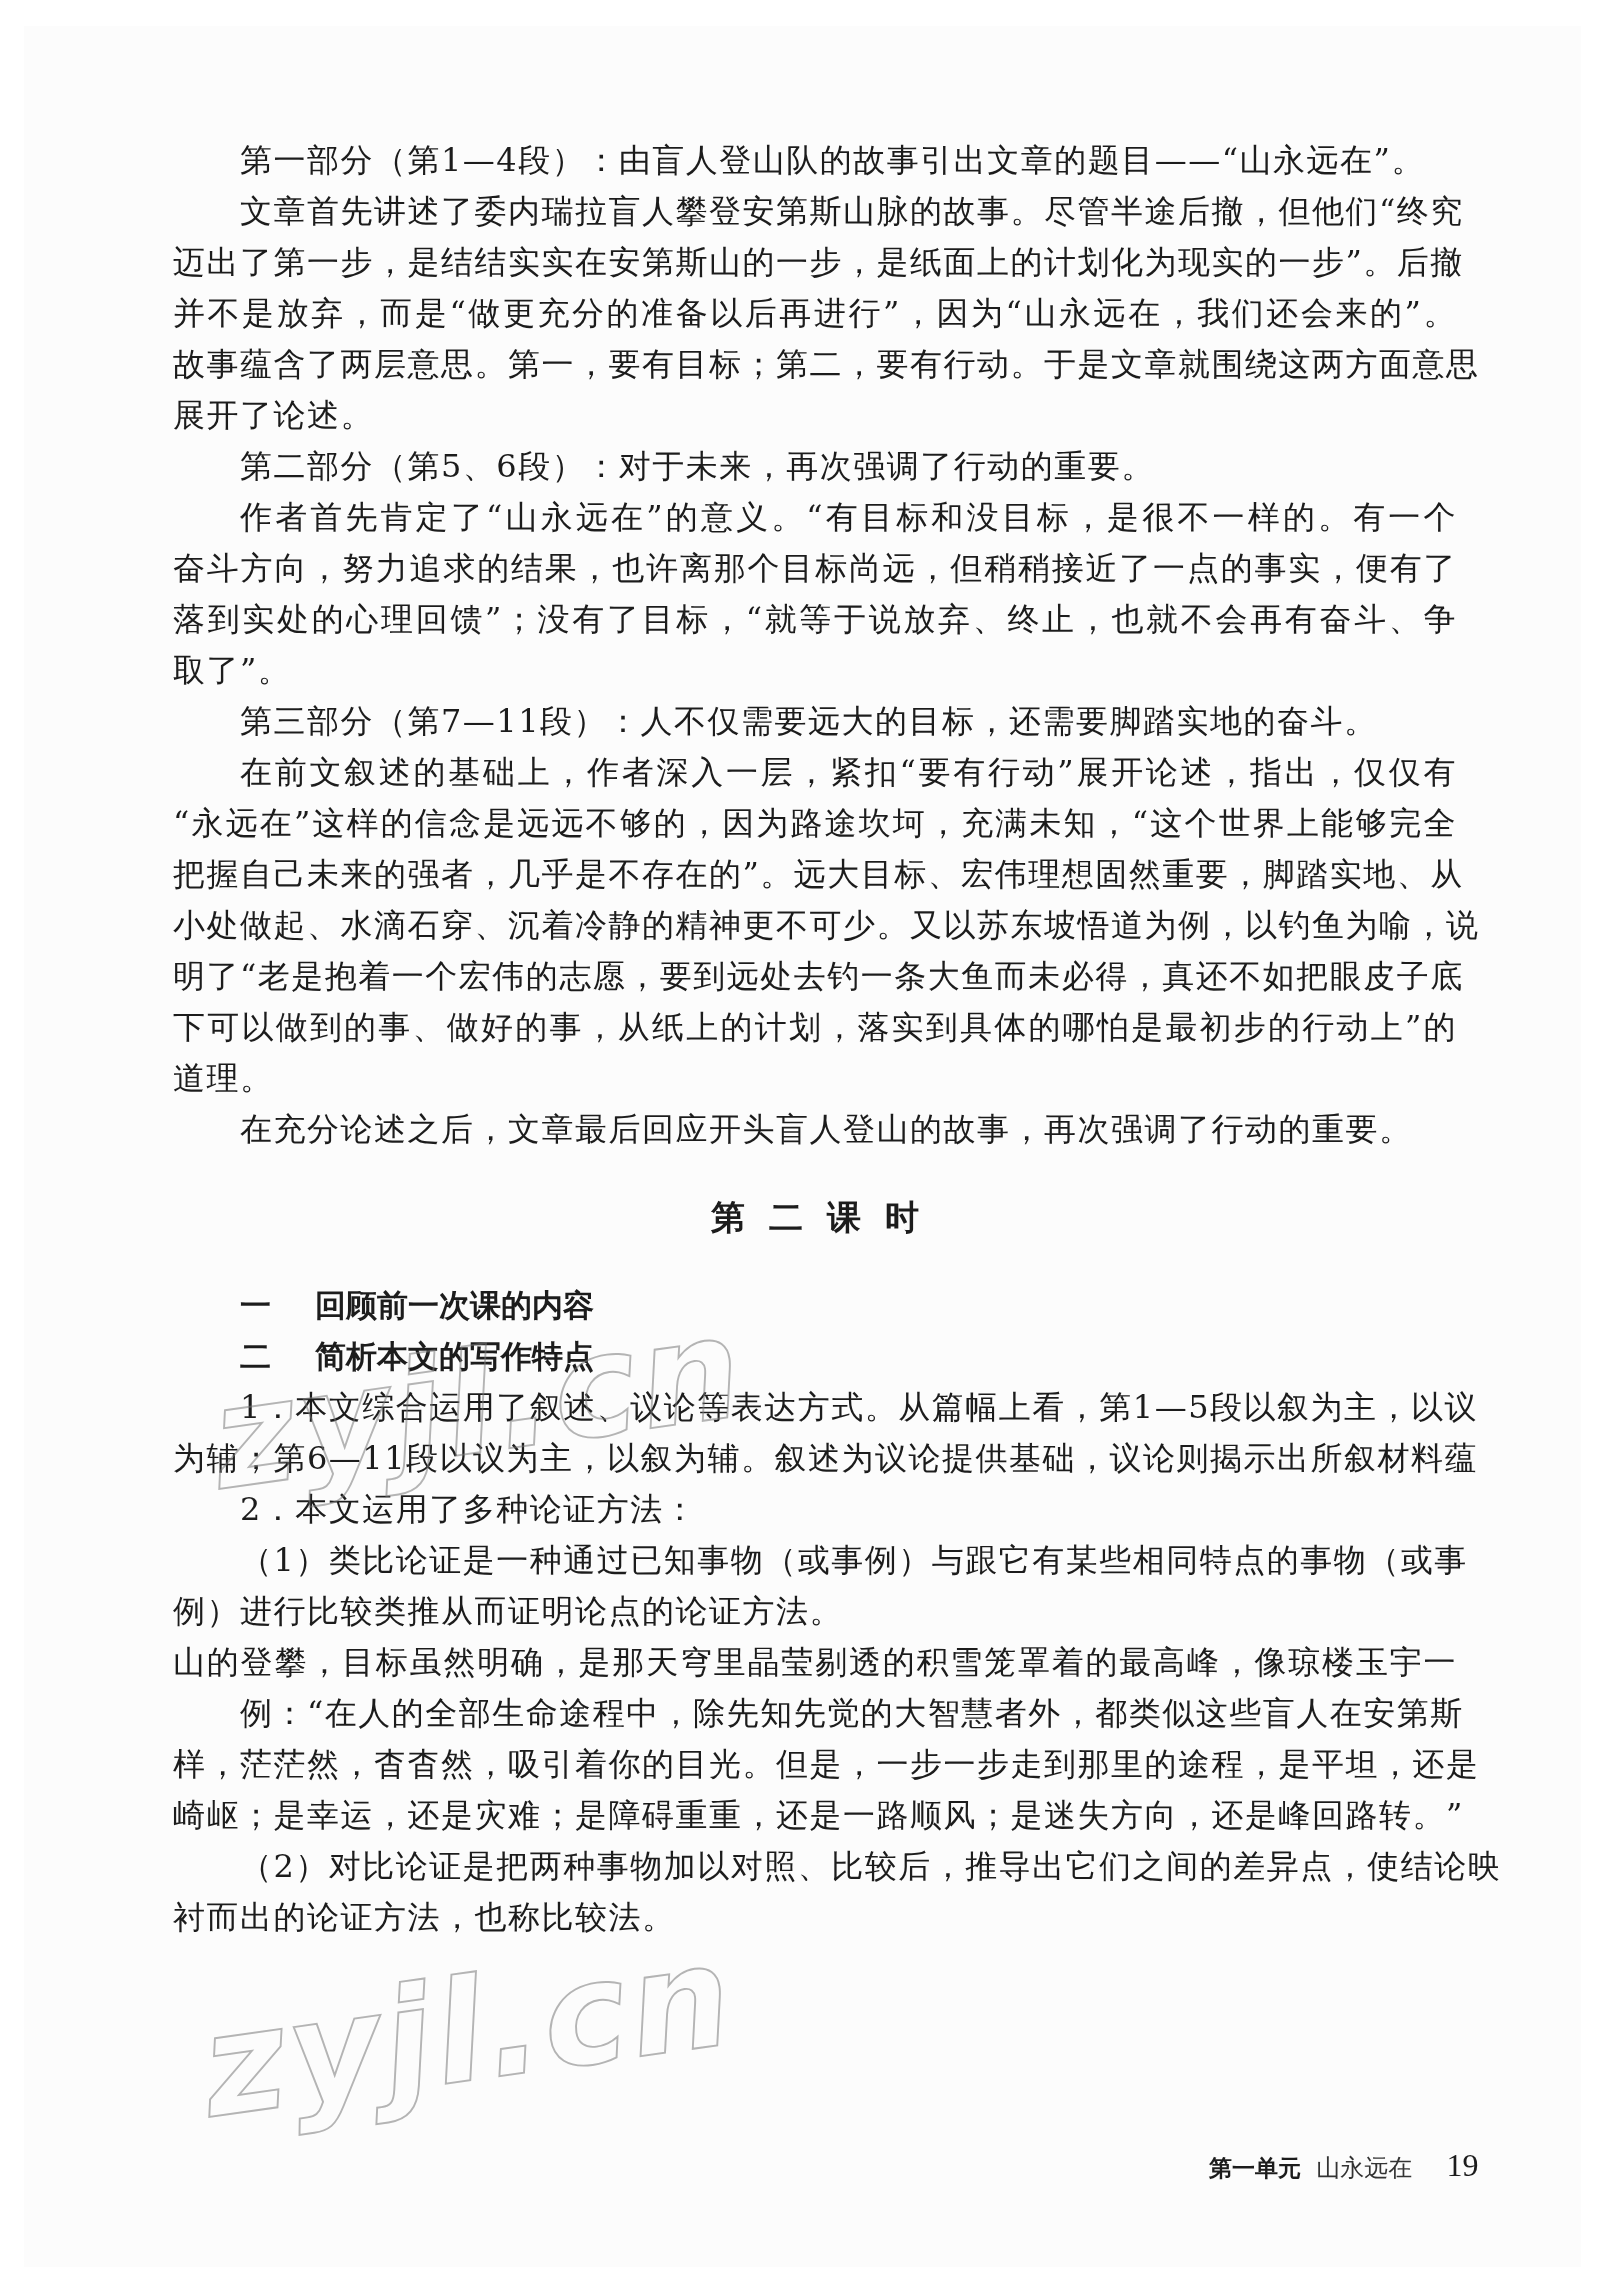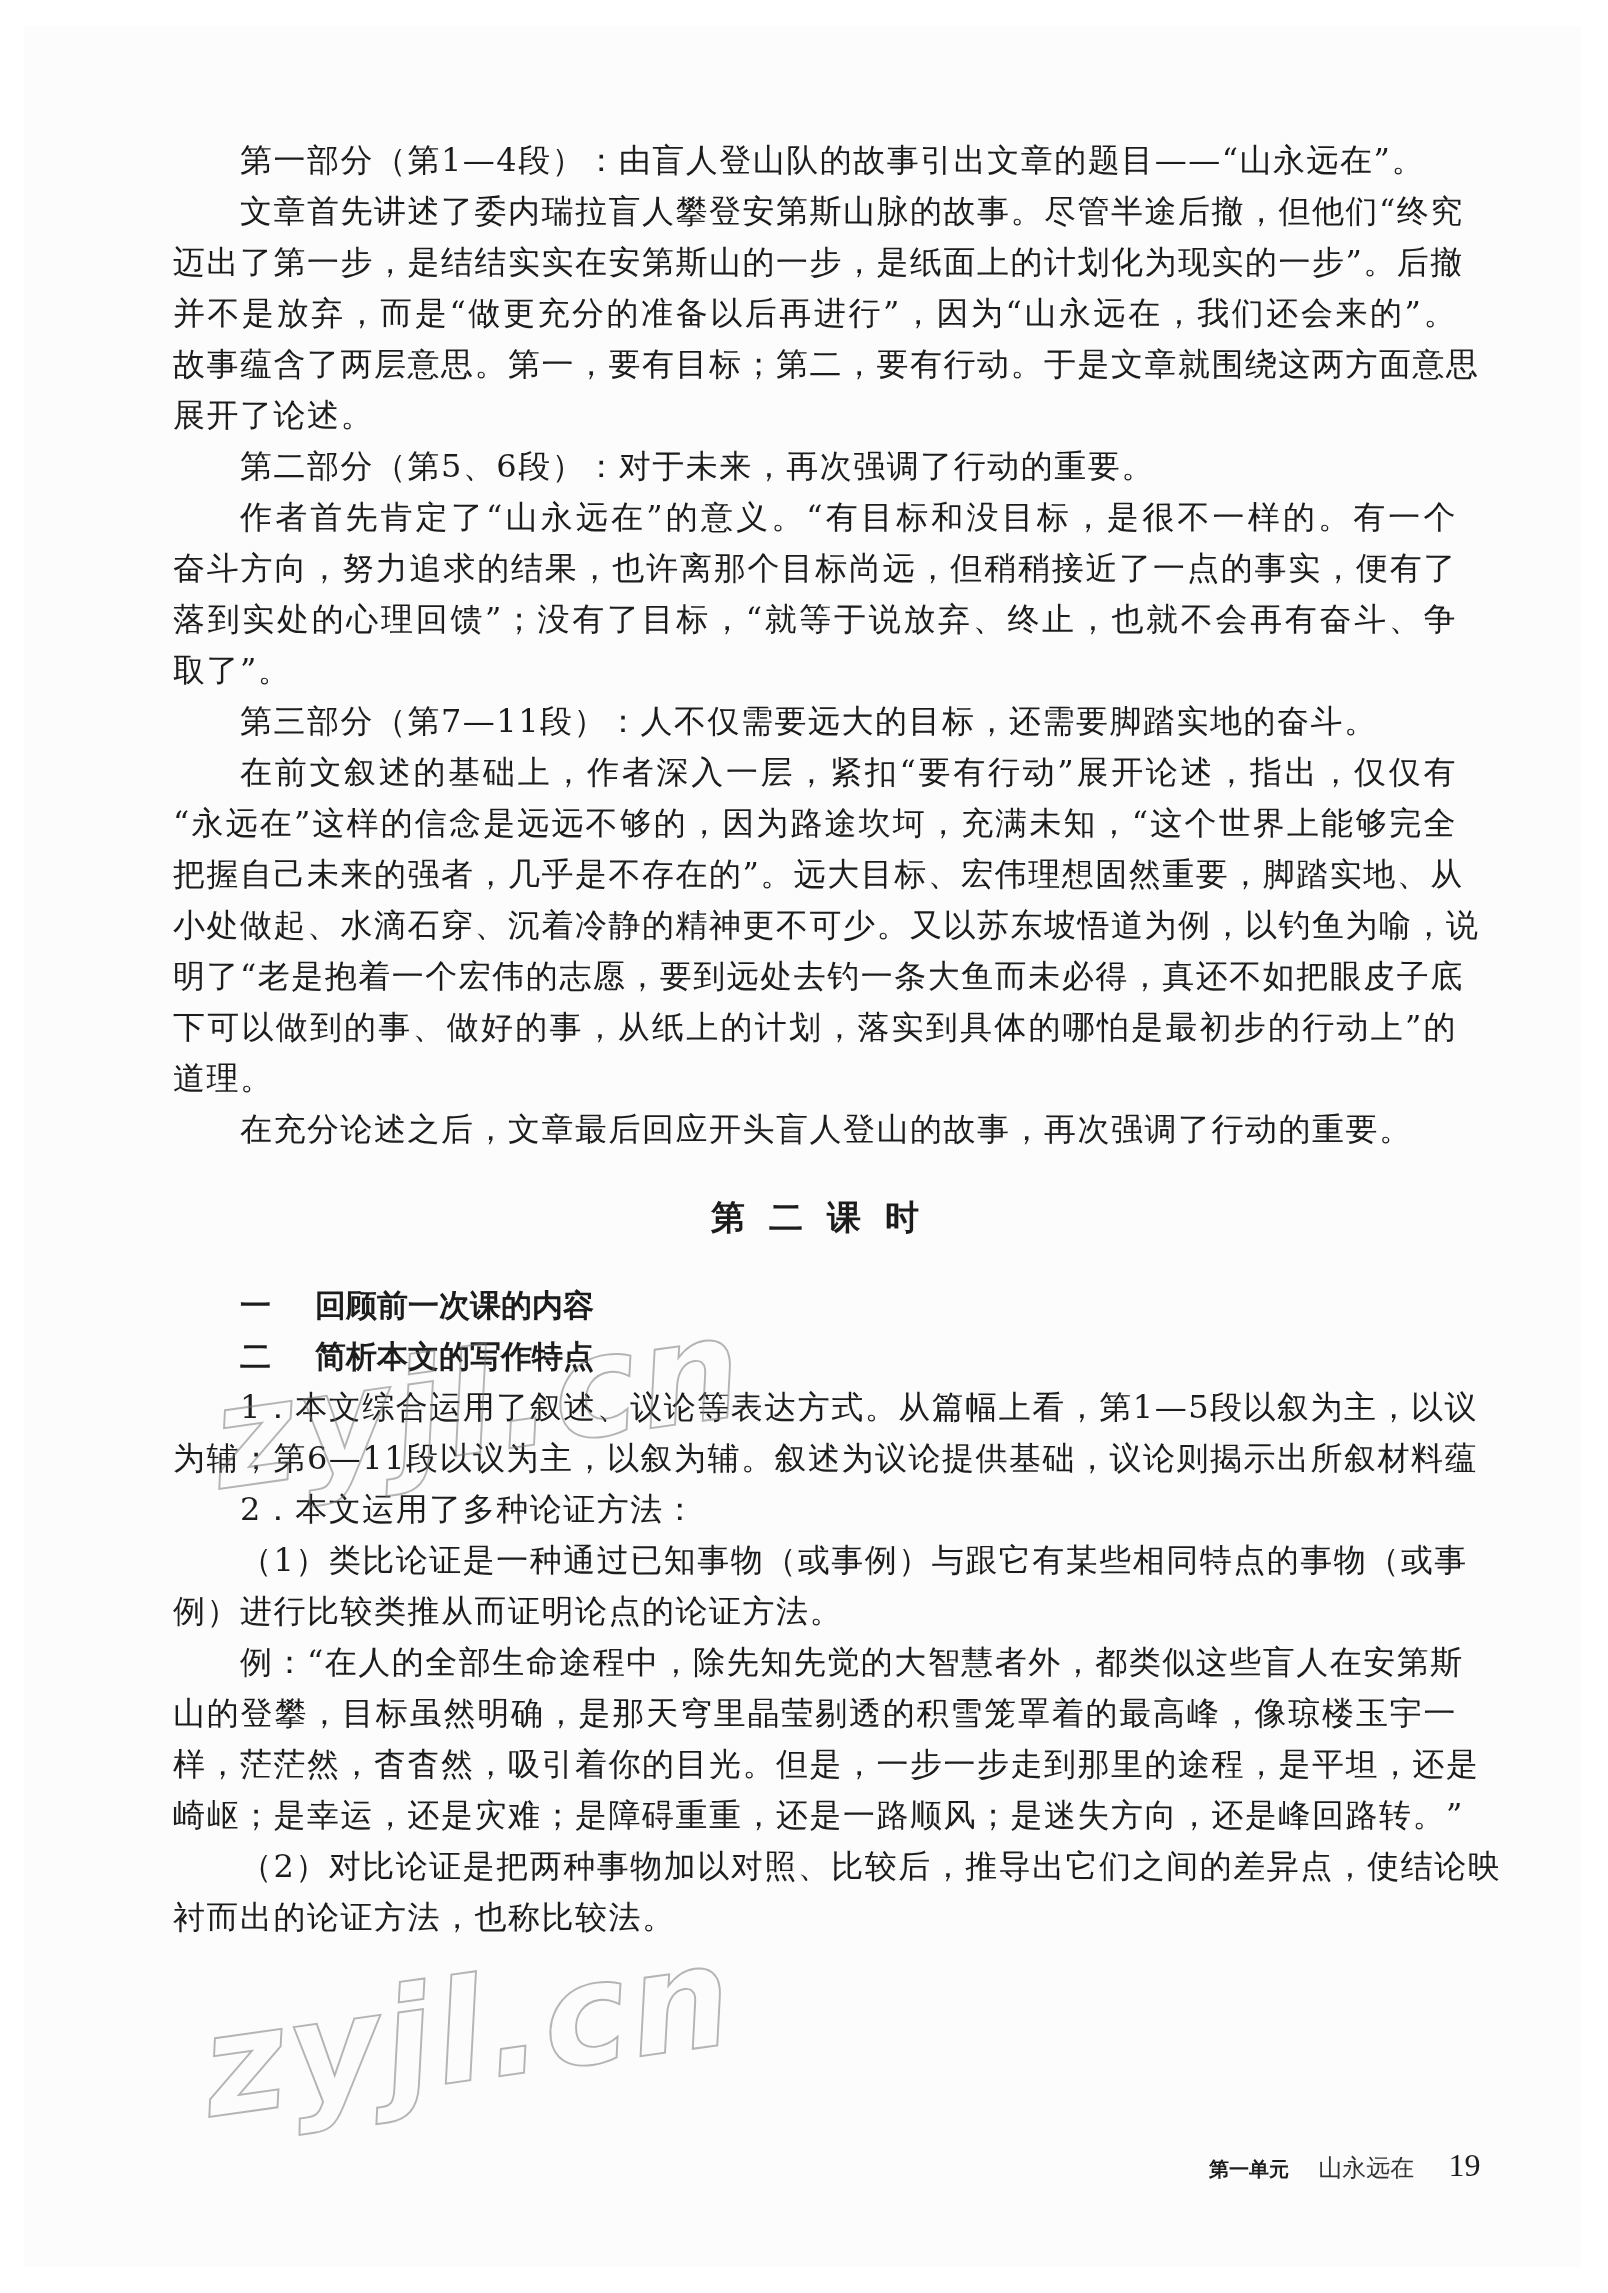--- a/index.html
+++ b/index.html
@@ -69,22 +69,22 @@
   .footer {
     position: absolute;
     top: 2147px;
     left: 1209px;
     font-size: 26px;
     white-space: nowrap;
   }
   .footer .unit {
     font-family: Liberation Sans, sans-serif;
     font-weight: bold;
-    font-size: 20px;
-    margin-right: 21px;
+    font-size: 23px;
+    margin-right: 7px;
   }
   .footer .title {
     font-family: "DejaVu Sans", "Liberation Sans", sans-serif;
     font-weight: normal;
     font-size: 24px;
     color: #333;
     margin-right: 26px;
   }
   .footer .page {
     font-family: "Liberation Serif", serif;
@@ -146,22 +146,22 @@
   </div>
 
   <div class="line indent justify">1．本文综合运用了叙述、议论等表达方式。从篇幅上看，第1—5段以叙为主，以议</div>
   <div class="line justify">为辅；第6—11段以议为主，以叙为辅。叙述为议论提供基础，议论则揭示出所叙材料蕴</div>
 
   <div class="line indent">2．本文运用了多种论证方法：</div>
 
   <div class="line indent justify">（1）类比论证是一种通过已知事物（或事例）与跟它有某些相同特点的事物（或事</div>
   <div class="line">例）进行比较类推从而证明论点的论证方法。</div>
 
+  <div class="line justify">山的登攀，目标虽然明确，是那天穹里晶莹剔透的积雪笼罩着的最高峰，像琼楼玉宇一</div>
   <div class="line indent justify">例：“在人的全部生命途程中，除先知先觉的大智慧者外，都类似这些盲人在安第斯</div>
-  <div class="line justify">山的登攀，目标虽然明确，是那天穹里晶莹剔透的积雪笼罩着的最高峰，像琼楼玉宇一</div>
   <div class="line justify">样，茫茫然，杳杳然，吸引着你的目光。但是，一步一步走到那里的途程，是平坦，还是</div>
   <div class="line">崎岖；是幸运，还是灾难；是障碍重重，还是一路顺风；是迷失方向，还是峰回路转。”</div>
 
   <div class="line indent justify">（2）对比论证是把两种事物加以对照、比较后，推导出它们之间的差异点，使结论映</div>
   <div class="line">衬而出的论证方法，也称比较法。</div>
 
 </div>
 
 <div class="watermark wm1">zyjl.cn</div>
 <div class="watermark wm2">zyjl.cn</div>

